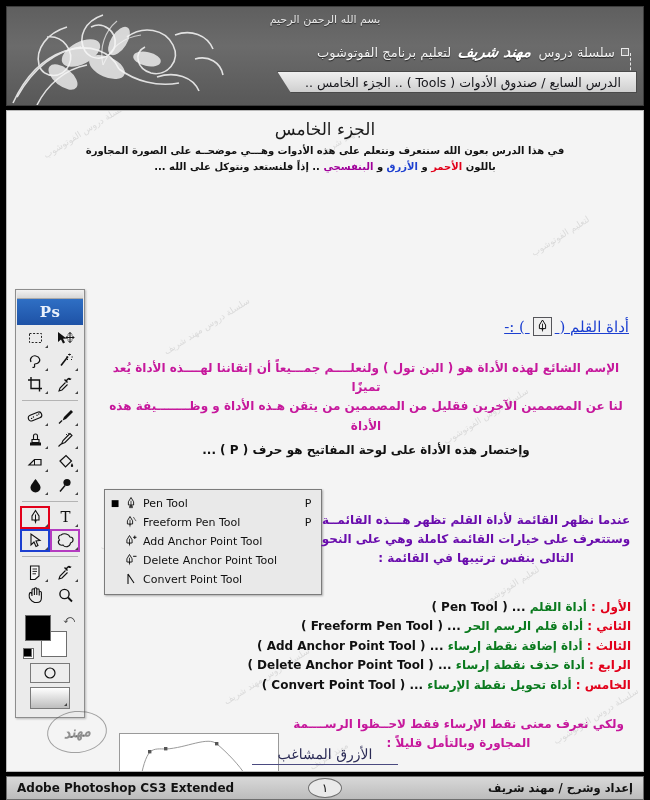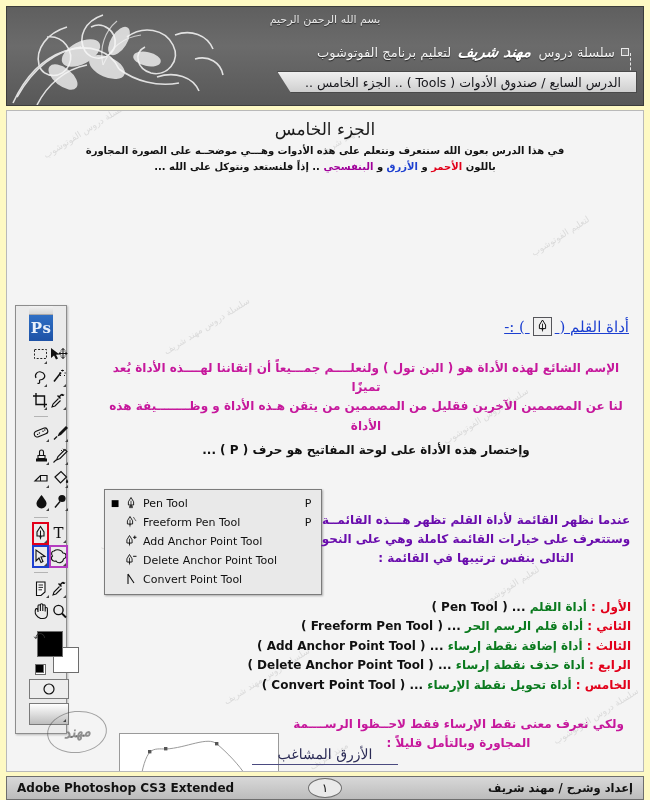--- a/index.html
+++ b/index.html
@@ -7,21 +7,21 @@
     margin: 0; padding: 0;
     width: 650px; height: 800px;
     overflow: hidden;
     background: #8a8a8a;
     font-family: "DejaVu Sans", "Liberation Sans", sans-serif;
   }
 
   #page {
     position: relative;
     width: 650px; height: 800px;
-    background: #fef9c3;
+    background: #000000;
     padding: 6px;
   }
 
   
   .banner {
     position: relative;
     width: 638px; height: 100px;
     margin: 0 auto;
     background: linear-gradient(180deg,#5f5f5f 0%, #6b6b6b 40%, #585858 100%);
     border: 1px solid #3c3c3c;
@@ -135,26 +135,26 @@
   }
   .c-red    { color: #e2001a; }
   .c-blue   { color: #1c3fd0; }
   .c-purple { color: #a0009a; }
   .c-magenta{ color: #c6189c; }
   .c-dark   { color: #111; }
 
   
   .ps-toolbox {
     position: absolute;
-    left: 8px; top: 194px;
-    width: 52px;
+    left: 8px; top: 178px;
+    width: 70px;
     background: #ebebeb;
     border: 1px solid #8d8d8d;
     box-shadow: 1px 1px 2px rgba(0,0,0,.25);
-    padding: 0 13px 4px;
+    padding: 0 1px 4px;
     direction: ltr;
   }
   .ps-grip {
     height: 9px;
     background: linear-gradient(180deg,#f2f2f2,#d7d7d7);
     border-bottom: 1px solid #a9a9a9;
   }
   .ps-logo {
     height: 26px;
     background: linear-gradient(180deg,#2f6fc4 0%, #1e52a6 100%);

